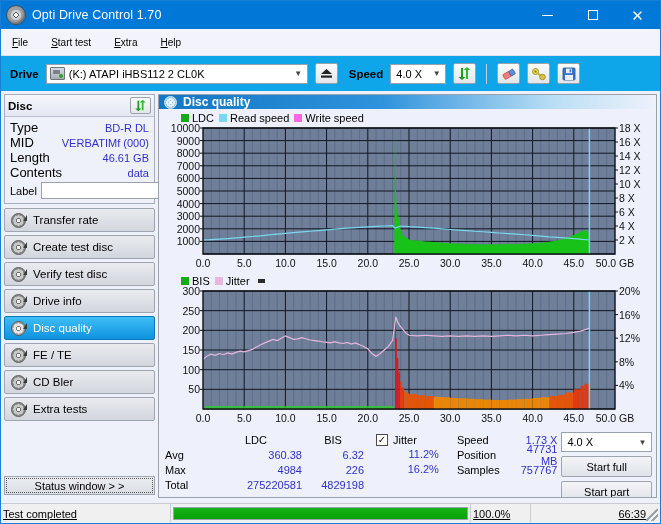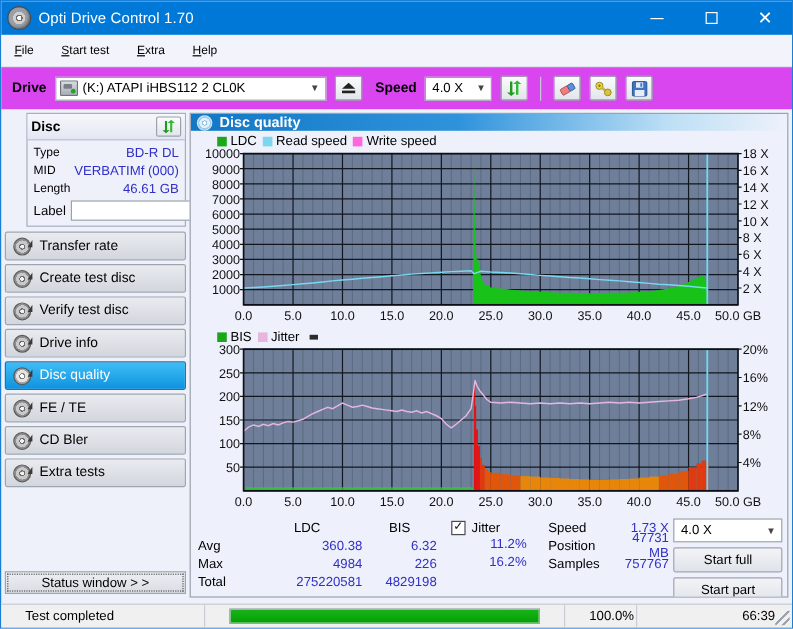--- a/index.html
+++ b/index.html
@@ -42,34 +42,34 @@
   .glyph-close{font-size:15px;font-weight:300;}
   
   .menubar{
     height:26px;background:#f3f4fb;display:flex;align-items:center;
     padding-left:9px;gap:19px;border-bottom:1px solid #dfe1ec;
   }
   .menu-item{font-size:10px;color:#000;cursor:default;padding:2px 2px;}
   .menu-item u{text-decoration:underline;}
   
   .toolbar{
-    height:35px;background:#d946ef;display:flex;align-items:center;
+    height:35px;background:#0ea5e9;display:flex;align-items:center;
     padding-left:9px;gap:7px;
   }
   .tool-label{font-size:11.5px;font-weight:bold;color:#000;}
   .combo{
     height:20px;background:#fff;border:1px solid #9aa2ad;
     display:flex;align-items:center;box-sizing:border-box;position:relative;
     font-size:11px;color:#000;
   }
   .combo .arrow{
     margin-left:auto;width:17px;height:100%;
     display:flex;align-items:center;justify-content:center;color:#444;font-size:8px;
   }
-  .drive-combo{width:226px;padding-left:3px;}
+  .drive-combo{width:262px;padding-left:3px;}
   .drive-ico{
     width:15px;height:13px;margin-right:4px;flex:none;position:relative;
     background:linear-gradient(#d9dde3,#a7adb6);border:1px solid #6d737b;border-radius:1px;
     box-sizing:border-box;
   }
   .drive-ico:before{
     content:"";position:absolute;left:2px;top:2px;width:7px;height:4px;
     background:#7a7f87;border-radius:1px;
   }
   .drive-ico:after{
@@ -83,31 +83,31 @@
   }
   .speed-combo{width:56px;padding-left:5px;}
   .sep{width:1px;height:20px;background:#c6cad6;margin:0 3px;}
   
   .body{display:flex;height:407px;}
   .left{
     width:157px;flex:none;padding:3px 3px 0 3px;box-sizing:border-box;
     display:flex;flex-direction:column;
   }
   .disc-box{
-    border:1px solid #a8aec2;background:#eef0fa;box-sizing:border-box;margin-left:18px;
+    border:1px solid #a8aec2;background:#eef0fa;box-sizing:border-box;
   }
   .disc-hd{
     height:21px;display:flex;align-items:center;padding:0 3px;
     background:linear-gradient(#f6f7fc,#e4e7f3);border-bottom:1px solid #b9bfd1;
   }
   .disc-hd b{font-size:11.5px;}
   .disc-hd .btn-sq{margin-left:auto;width:21px;height:17px;}
   .disc-rows{padding:3px 5px 4px 5px;}
   .drow{display:flex;justify-content:space-between;align-items:center;height:15px;}
-  .drow .k{font-size:10px;color:#000;}
+  .drow .k{font-size:13px;color:#000;}
   .drow .v{font-size:11px;color:#3030c8;}
   .label-row{display:flex;align-items:center;gap:4px;margin-top:2px;}
   .label-row .k{font-size:11px;width:33px;}
   .label-input{
     flex:1;height:17px;border:1px solid #9aa2ad;background:#fff;box-sizing:border-box;
   }
   .cd-ico{
     width:15px;height:15px;border-radius:50%;
     background:radial-gradient(circle at 50% 50%,#fff 0 16%,#b9b35f 17% 26%,#f3eda0 27% 52%,#d9d173 53% 80%,#b4ad56 81% 100%);
     border:1px solid #8d8742;box-sizing:border-box;
@@ -193,21 +193,21 @@
     height:21px;background:linear-gradient(#f3f4f7,#dfe3e9);
     border:1px solid #9ea5b0;border-radius:2px;box-sizing:border-box;
     display:flex;align-items:center;justify-content:center;font-size:11px;
   }
   
   .statusbar{
     position:absolute;left:0;bottom:0;width:659px;height:20px;
     background:#f0f0f0;border-top:1px solid #c8cbd4;
     display:flex;align-items:center;font-size:11px;box-sizing:border-box;
   }
-  .sb-cell{height:20px;display:flex;align-items:center;padding:0 20px;box-sizing:border-box;}
+  .sb-cell{height:20px;display:flex;align-items:center;padding:0 2px;box-sizing:border-box;text-decoration:underline;}
   .sb-msg{width:170px;border-right:1px solid #c9ccd4;}
   .sb-prog{width:300px;border-right:1px solid #c9ccd4;}
   .prog-track{
     flex:1;height:13px;background:#e9e9e9;border:1px solid #9aa2ad;box-sizing:border-box;
     position:relative;overflow:hidden;
   }
   .prog-fill{height:100%;background:linear-gradient(#17b417,#05a005);}
   .sb-pct{width:60px;border-right:1px solid #c9ccd4;}
   .sb-time{flex:1;justify-content:flex-end;padding-right:14px;}
   .grip{
@@ -315,20 +315,24 @@
             <span class="k">Type</span>
             <span class="v">BD-R DL</span>
           </div>
           <div class="drow">
             <span class="k">MID</span>
             <span class="v">VERBATIMf (000)</span>
           </div>
           <div class="drow">
             <span class="k">Length</span>
             <span class="v">46.61 GB</span>
+          </div>
+          <div class="drow">
+            <span class="k">Contents</span>
+            <span class="v">data</span>
           </div>
           <div class="label-row">
             <span class="k">Label</span>
             <input class="label-input" type="text" value="" style="">
             <span class="btn-sq" style="width:19px;height:17px">
               <span class="cd-ico"></span>
             </span>
           </div>
         </div>
       </div>

